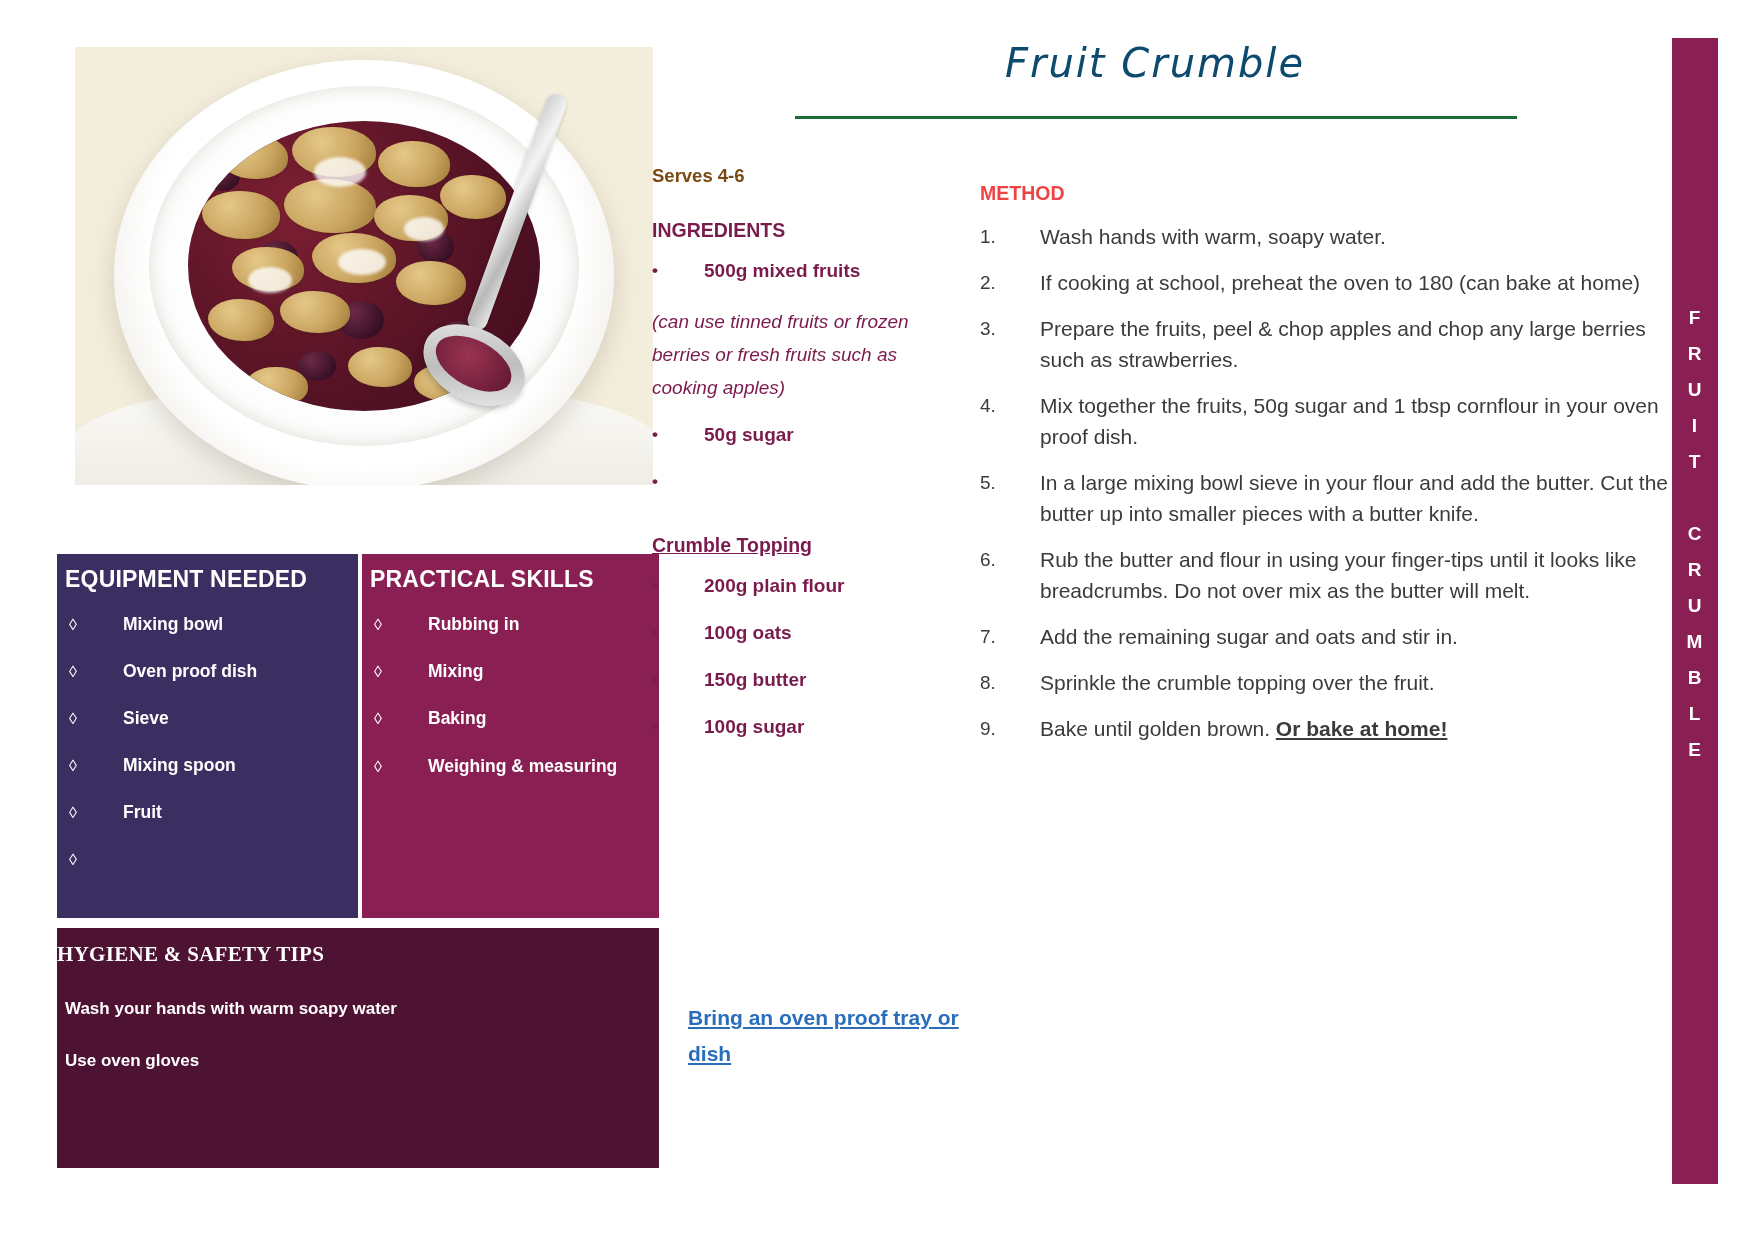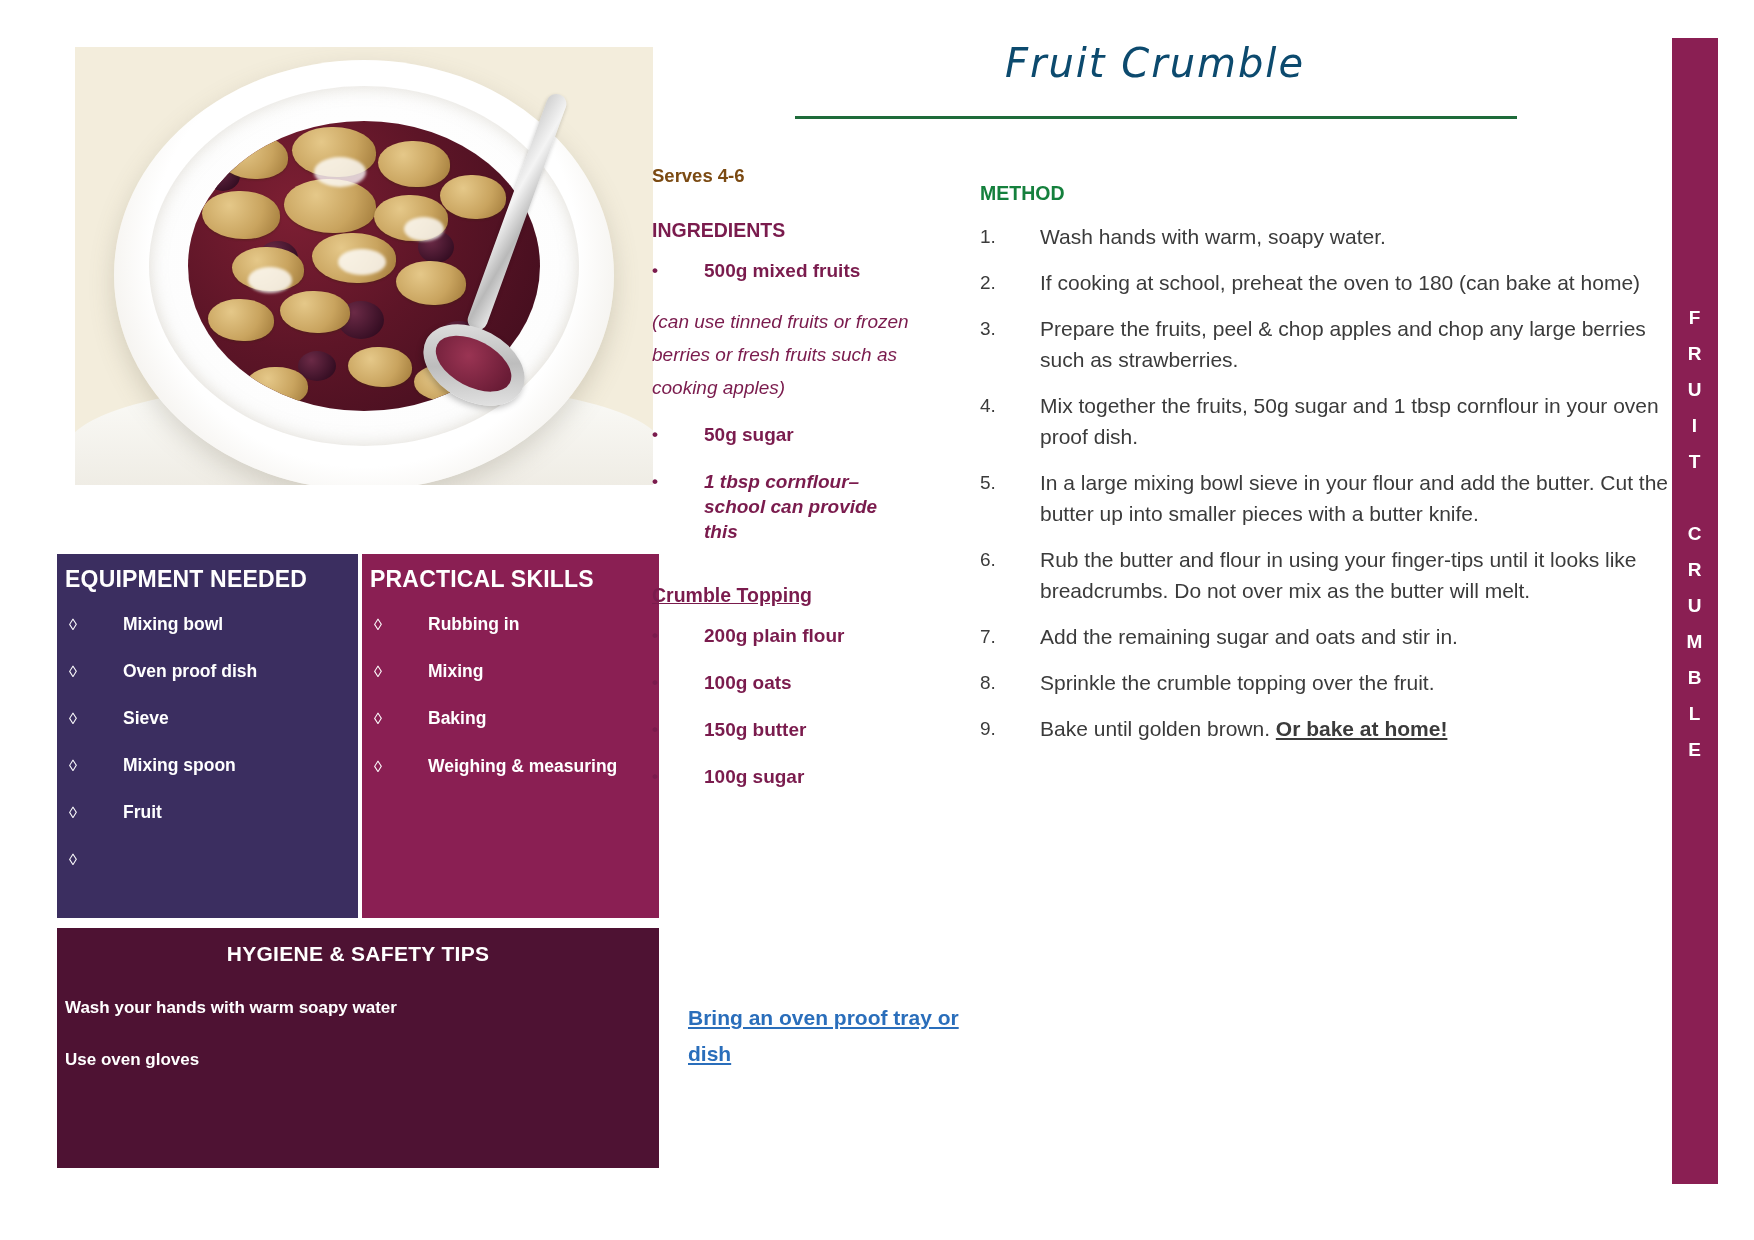--- a/index.html
+++ b/index.html
@@ -167,23 +167,24 @@
     left: 57px;
     top: 928px;
     width: 602px;
     height: 240px;
     background: #4e1233;
   }
   .hyg-title {
     color: #ffffff;
     font-size: 21px;
     font-weight: bold;
-    text-align: center;
+    text-align: left;
     padding-top: 14px;
     letter-spacing: .3px;
+    font-family: Liberation Serif, serif;
   }
   .hyg-line {
     color: #ffffff;
     font-size: 17px;
     font-weight: bold;
     padding: 0 12px 0 8px;
     margin-top: 32px;
   }
 
   
@@ -271,21 +272,21 @@
   }
 
   
   .method-col {
     position: absolute;
     left: 980px;
     top: 182px;
     width: 700px;
   }
   .method-head {
-    color: #15803d;
+    color: #ef4444;
     font-size: 19.5px;
     font-weight: bold;
     margin-bottom: 16px;
   }
   .step {
     display: flex;
     color: #3b3b3b;
     font-size: 21px;
     line-height: 31px;
     margin-bottom: 15px;
@@ -431,21 +432,20 @@
   </div>
 
   <div class="ing-note">(can use tinned fruits or frozen berries or fresh fruits such as cooking apples)</div>
 
   <div class="ing-item">
     <span class="bull">•</span>
     <span>50g sugar</span>
   </div>
   <div class="ing-item">
     <span class="bull">•</span>
-    <span class="ing-italic" style="max-width:196px; display:inline-block;">1 tbsp cornflour– school can provide this</span>
   </div>
 
   <div class="topping-head">Crumble  Topping</div>
 
   <div class="ing-item">
     <span class="bull">•</span>
     <span>200g plain flour</span>
   </div>
   <div class="ing-item">
     <span class="bull">•</span>

